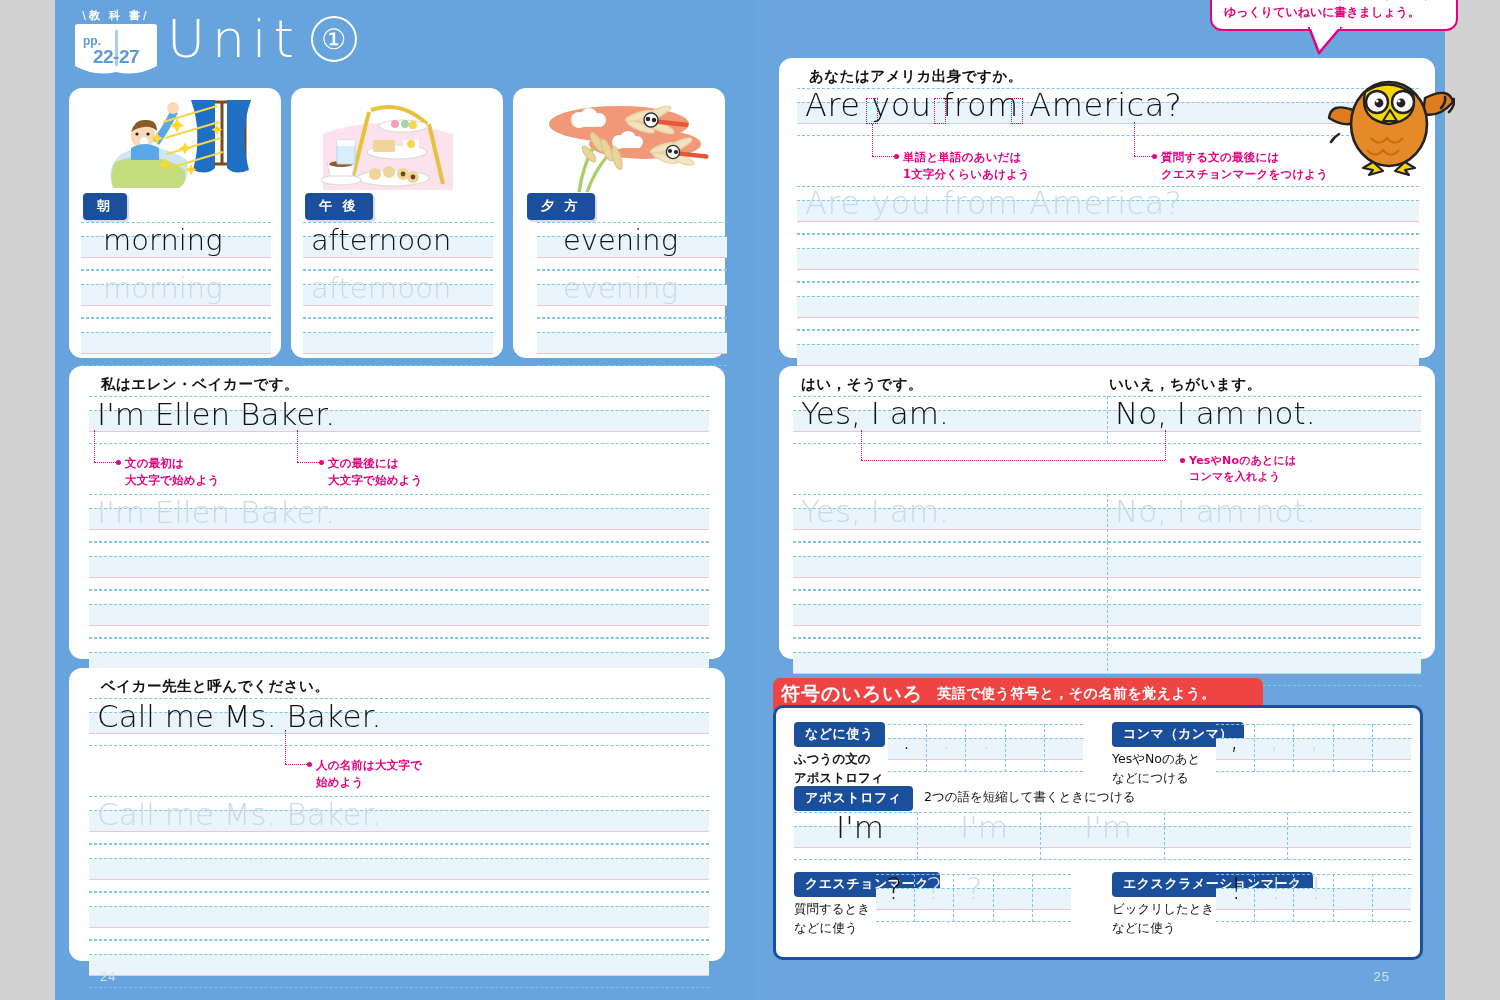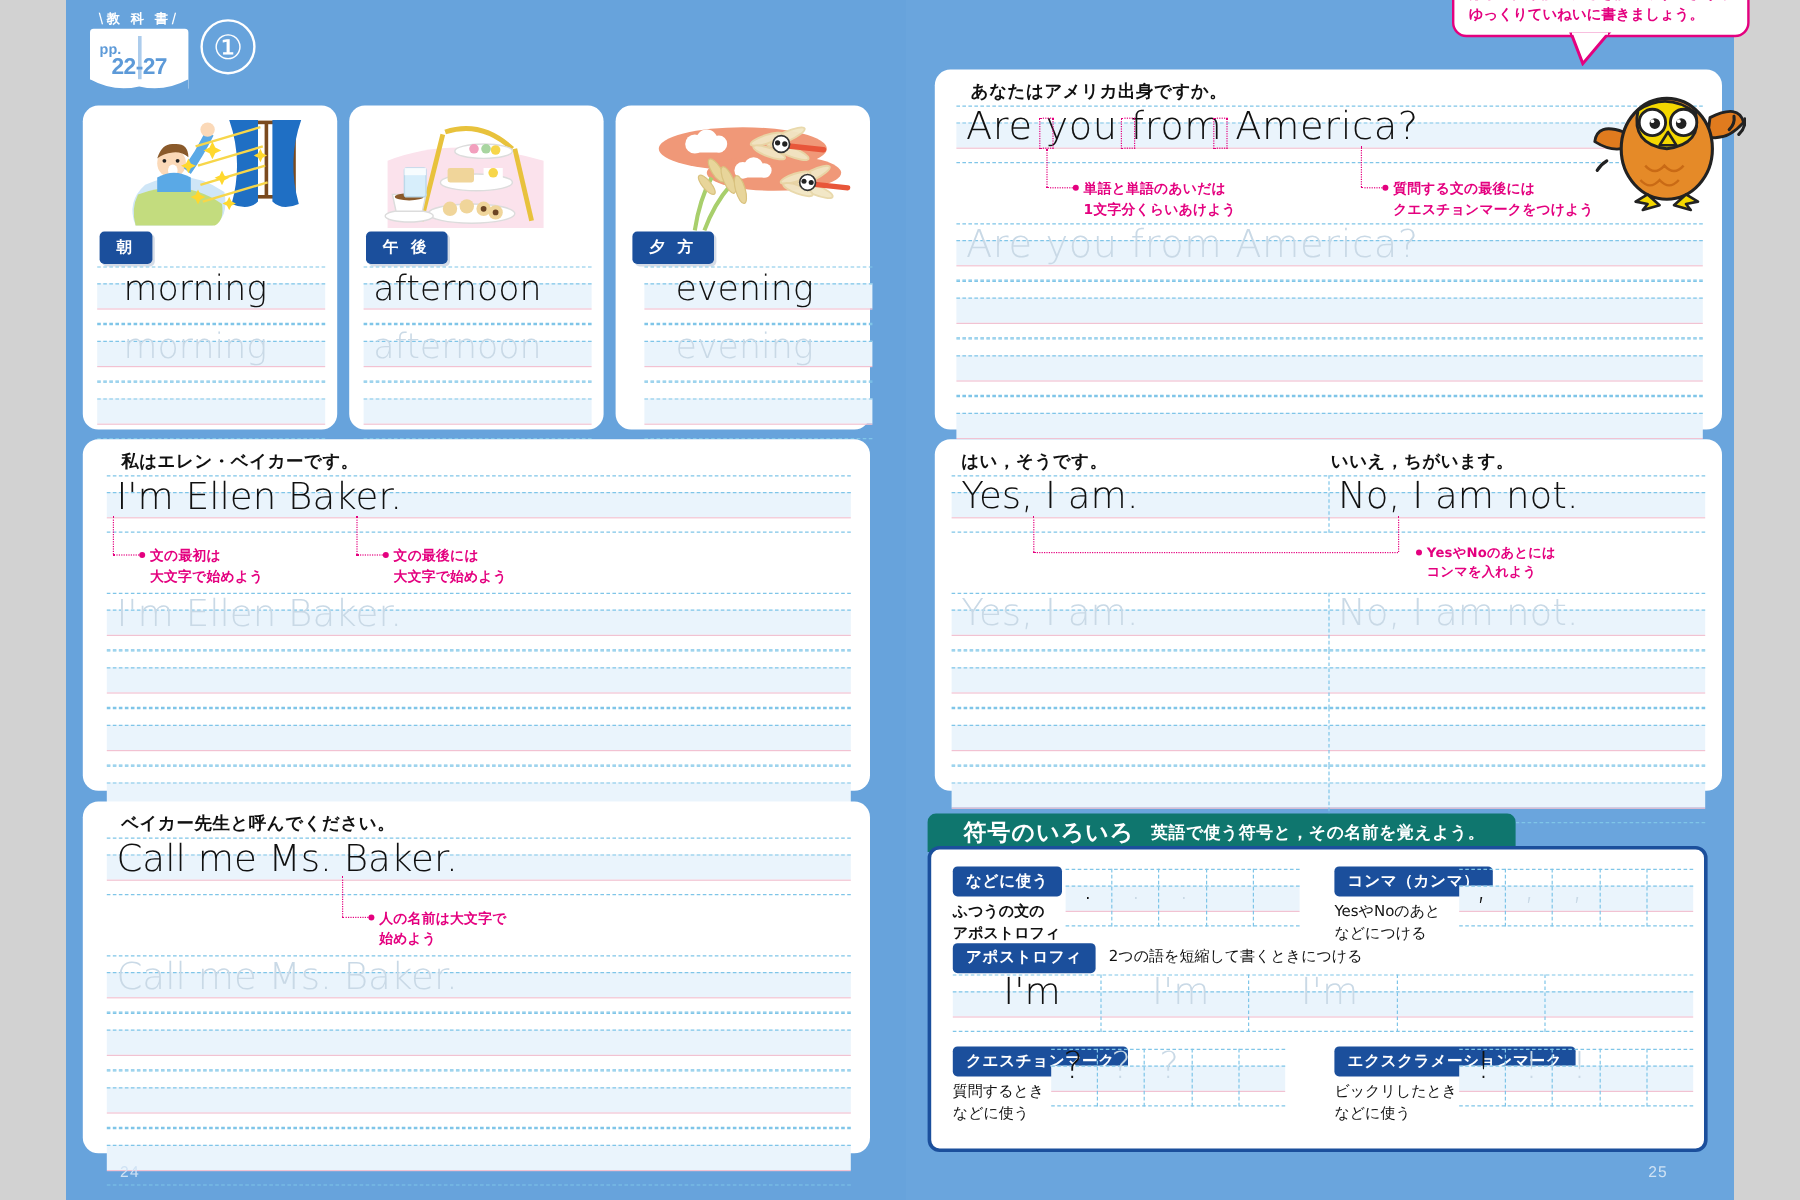--- a/index.html
+++ b/index.html
@@ -118,22 +118,22 @@
     font-family: "DejaVu Sans", sans-serif;
     box-shadow: 2px 2px 0 rgba(20,60,120,.18);
   }
 
   
   .pbox {
     position: absolute; border: 3px solid #1b4f9c; border-radius: 10px;
     background: #fff;
   }
   .pbar {
-    position: absolute; background: #0f766e; border-radius: 7px 7px 0 0;
-    display: flex; align-items: center; padding-left: 30px; gap: 14px;
+    position: absolute; background: #ef4444; border-radius: 7px 7px 0 0;
+    display: flex; align-items: center; padding-left: 8px; gap: 14px;
     color: #fff; font-family: "DejaVu Sans", sans-serif;
   }
   .pbar .t1 { font-size: 19px; font-weight: bold; letter-spacing: 1px; }
   .pbar .t2 { font-size: 14px; font-weight: bold; letter-spacing: .5px; }
   .plabel {
     position: absolute; background: #1b4f9c; color: #fff;
     font-size: 13px; font-weight: bold; letter-spacing: .5px;
     padding: 3px 11px 4px; border-radius: 4px;
     font-family: "DejaVu Sans", sans-serif; white-space: nowrap;
   }
@@ -166,20 +166,21 @@
         </div>
         <div class="book-icon">
           <span class="pp">pp.</span>
           <span class="rng">22-27</span>
           <svg class="book-notch" viewBox="0 0 82 11">
             <path d="M0,0 Q20,11 41,6 Q62,11 82,0 L82,11 L0,11 Z" fill="#67a3dc"></path>
           </svg>
         </div>
       </div>
       <div class="unit-title">
+        <span>Unit</span>
         <span class="circled">①</span>
       </div>
     </div>
 
     <div class="panel" style="left:14px; top:88px; width:212px; height:270px;">
       <svg style="position:absolute;left:22px;top:8px;width:178px;height:98px;" viewBox="0 0 178 98">
         <rect x="108" y="6" width="46" height="62" fill="#ffffff" stroke="#7a4a1e" stroke-width="3"></rect>
         <line x1="131" y1="6" x2="131" y2="68" stroke="#7a4a1e" stroke-width="3"></line>
         <path d="M100,4 q12,34 2,70 q14,6 22,-2 l0,-68 z" fill="#1f6fc4"></path>
         <path d="M160,4 q-12,34 -2,70 q-14,6 -22,-2 l0,-68 z" fill="#1f6fc4"></path>

